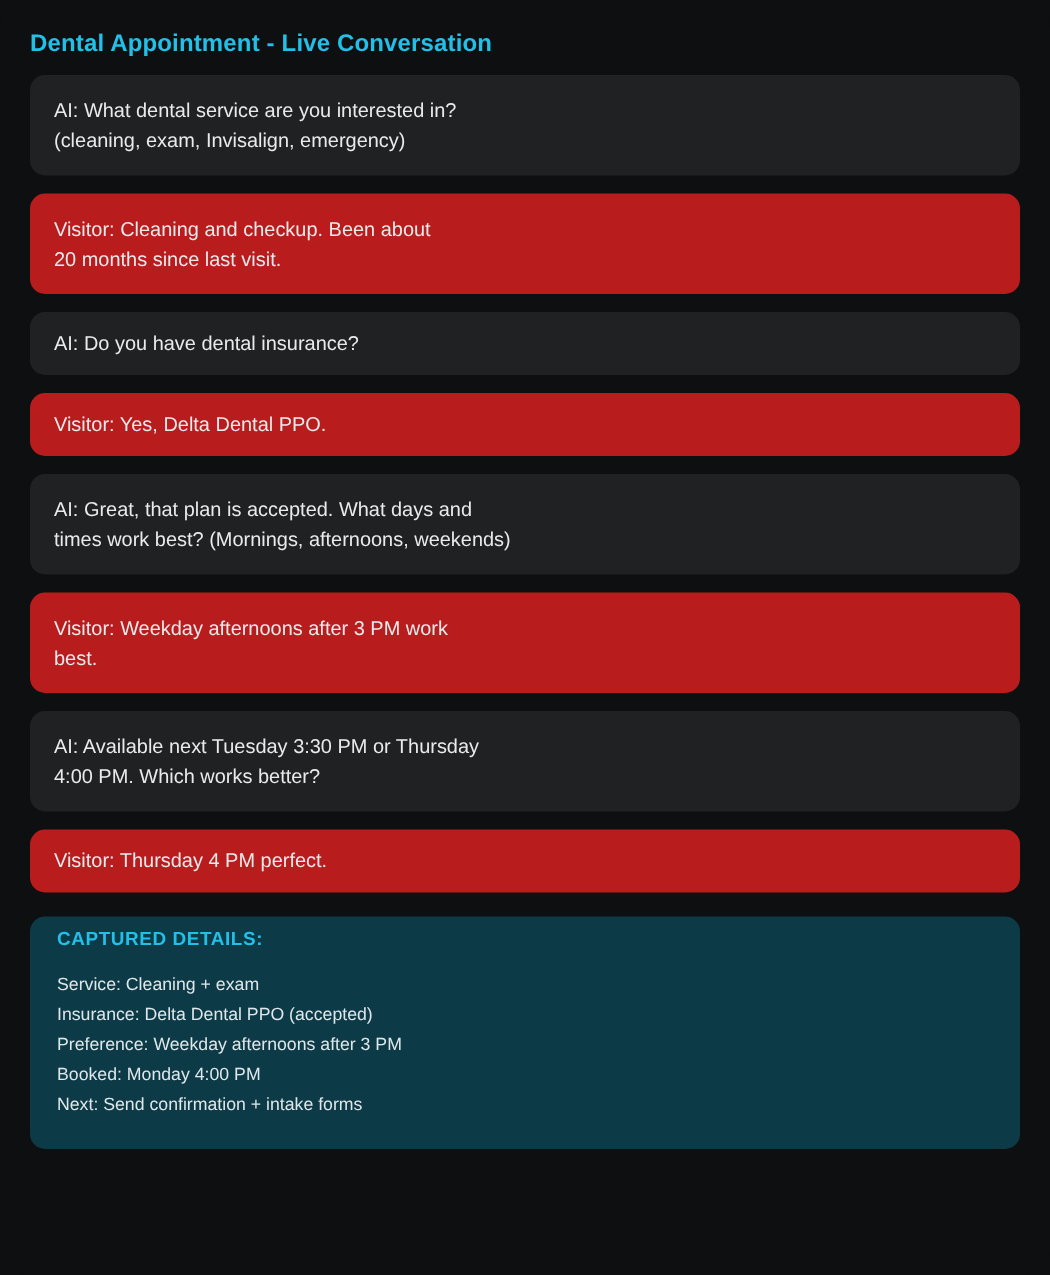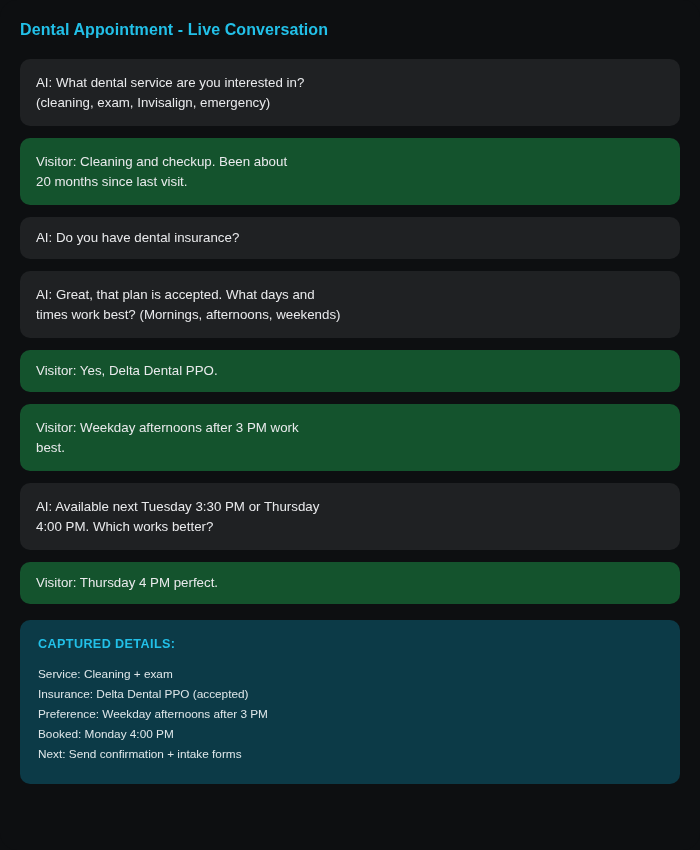--- a/index.html
+++ b/index.html
@@ -26,53 +26,53 @@
     color: #22c0e8;
     font-size: 16px;
     font-weight: bold;
     padding-top: 20px;
     padding-bottom: 0;
     margin: 0;
     line-height: 20px;
     letter-spacing: 0.1px;
   }
   .conversation {
-    margin-top: 19px;
+    margin-top: 10px;
     display: flex;
     flex-direction: column;
   }
   .bubble {
     background: #232527;
     border-radius: 10px;
     box-sizing: border-box;
     padding: 14px 16px 13px 16px;
     color: #e9eaec;
     font-size: 13.3px;
     line-height: 20px;
     margin-bottom: 12px;
   }
   .bubble.ai {
     background: #1f2123;
   }
   .bubble.visitor {
-    background: #14532d;
+    background: #b91c1c;
   }
   .bubble .line {
     display: block;
     white-space: pre;
   }
   .bubble.tight {
     padding-top: 11px;
     padding-bottom: 11px;
   }
   .captured {
     background: #0c3a47;
     border-radius: 10px;
     box-sizing: border-box;
-    padding: 16px 18px 20px 18px;
+    padding: 7px 18px 20px 18px;
     margin-top: 4px;
   }
   .captured-title {
     color: #22c0e8;
     font-size: 12.6px;
     font-weight: bold;
     letter-spacing: 0.4px;
     margin: 0 0 12px 0;
     line-height: 16px;
   }
@@ -99,27 +99,27 @@
 
     <div class="bubble visitor">
       <span class="line">Visitor: Cleaning and checkup. Been about</span>
       <span class="line">20 months since last visit.</span>
     </div>
 
     <div class="bubble ai tight">
       <span class="line">AI: Do you have dental insurance?</span>
     </div>
 
+    <div class="bubble visitor tight">
+      <span class="line">Visitor: Yes, Delta Dental PPO.</span>
+    </div>
+
     <div class="bubble ai">
       <span class="line">AI: Great, that plan is accepted. What days and</span>
       <span class="line">times work best? (Mornings, afternoons, weekends)</span>
-    </div>
-
-    <div class="bubble visitor tight">
-      <span class="line">Visitor: Yes, Delta Dental PPO.</span>
     </div>
 
     <div class="bubble visitor">
       <span class="line">Visitor: Weekday afternoons after 3 PM work</span>
       <span class="line">best.</span>
     </div>
 
     <div class="bubble ai">
       <span class="line">AI: Available next Tuesday 3:30 PM or Thursday</span>
       <span class="line">4:00 PM. Which works better?</span>

